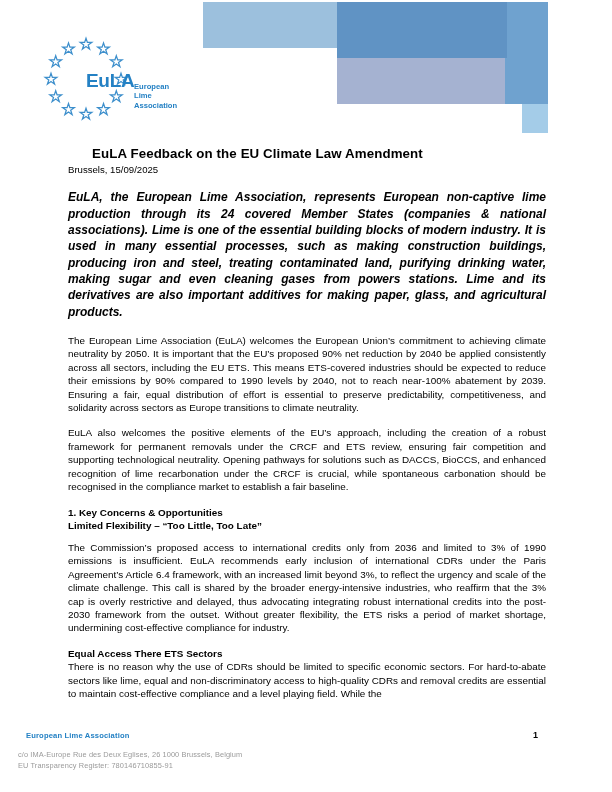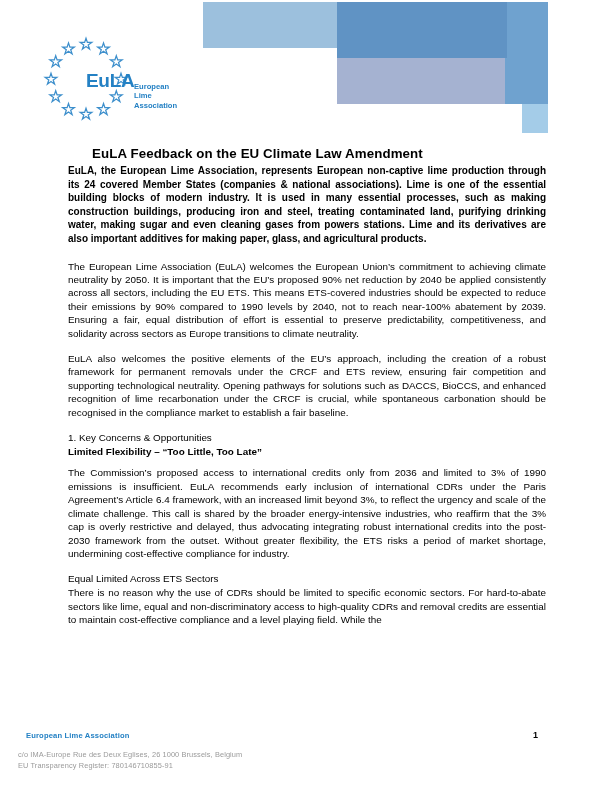--- a/index.html
+++ b/index.html
@@ -92,29 +92,30 @@
     margin: 0 0 13px 0;
     line-height: 1.3;
   }
   p.para {
     font-size: 9.9px;
     line-height: 1.355;
     margin: 0 0 12px 0;
     text-align: justify;
   }
   p.intro {
-    font-weight: bold;
-    font-size: 10px;
+    font-style: italic;
+    font-weight: bold;
+    font-size: 12px;
     line-height: 1.36;
     margin: 0 0 14px 0;
     text-align: justify;
   }
   .sec-head {
     font-size: 9.9px;
-    font-weight: normal;
+    font-weight: bold;
     line-height: 1.38;
     margin: 0;
   }
   .sec-sub {
     font-size: 9.9px;
     font-weight: bold;
     line-height: 1.38;
     margin: 0 0 8px 0;
   }
   .gap-before { margin-top: 12px; }
@@ -193,35 +194,36 @@
       <text x="104" y="55.5" font-family="'Liberation Sans', sans-serif" font-size="7.6" font-weight="bold" fill="#2481c4">European</text>
       <text x="104" y="65" font-family="'Liberation Sans', sans-serif" font-size="7.6" font-weight="bold" fill="#2481c4">Lime</text>
       <text x="104" y="74.5" font-family="'Liberation Sans', sans-serif" font-size="7.6" font-weight="bold" fill="#2481c4">Association</text>
     </svg>
   </div>
 
   <div class="content">
 
     <h1 class="doc-title">EuLA Feedback on the EU Climate Law Amendment</h1>
 
+    <div class="doc-date">Brussels, 15/09/2025</div>
 
     <p class="intro">EuLA, the European Lime Association, represents European non-captive lime production through its 24 covered Member States (companies &amp; national associations). Lime is one of the essential building blocks of modern industry. It is used in many essential processes, such as making construction buildings, producing iron and steel, treating contaminated land, purifying drinking water, making sugar and even cleaning gases from powers stations. Lime and its derivatives are also important additives for making paper, glass, and agricultural products.</p>
 
     <p class="para">The European Lime Association (EuLA) welcomes the European Union’s commitment to achieving climate neutrality by 2050. It is important that the EU’s proposed 90% net reduction by 2040 be applied consistently across all sectors, including the EU ETS. This means ETS-covered industries should be expected to reduce their emissions by 90% compared to 1990 levels by 2040, not to reach near-100% abatement by 2039. Ensuring a fair, equal distribution of effort is essential to preserve predictability, competitiveness, and solidarity across sectors as Europe transitions to climate neutrality.</p>
 
     <p class="para">EuLA also welcomes the positive elements of the EU’s approach, including the creation of a robust framework for permanent removals under the CRCF and ETS review, ensuring fair competition and supporting technological neutrality. Opening pathways for solutions such as DACCS, BioCCS, and enhanced recognition of lime recarbonation under the CRCF is crucial, while spontaneous carbonation should be recognised in the compliance market to establish a fair baseline.</p>
 
     <div>
       <div class="sec-head">1. Key Concerns &amp; Opportunities</div>
       <div class="sec-sub">Limited Flexibility – “Too Little, Too Late”</div>
       <p class="para">The Commission’s proposed access to international credits only from 2036 and limited to 3% of 1990 emissions is insufficient. EuLA recommends early inclusion of international CDRs under the Paris Agreement’s Article 6.4 framework, with an increased limit beyond 3%, to reflect the urgency and scale of the climate challenge. This call is shared by the broader energy-intensive industries, who reaffirm that the 3% cap is overly restrictive and delayed, thus advocating integrating robust international credits into the post-2030 framework from the outset. Without greater flexibility, the ETS risks a period of market shortage, undermining cost-effective compliance for industry.</p>
     </div>
 
     <div>
-      <div class="sec-head gap-before">Equal Limited Across ETS Sectors</div>
+      <div class="sec-head gap-before">Equal Access There ETS Sectors</div>
       <p class="para">There is no reason why the use of CDRs should be limited to specific economic sectors. For hard-to-abate sectors like lime, equal and non-discriminatory access to high-quality CDRs and removal credits are essential to maintain cost-effective compliance and a level playing field. While the</p>
     </div>
 
   </div>
 
   <div class="footer">
     <p class="footer-org">European Lime Association</p>
     <p class="footer-line">c/o IMA-Europe  Rue des Deux Eglises, 26  1000 Brussels, Belgium</p>
     <p class="footer-line">EU Transparency Register: 780146710855-91</p>
     <div class="page-num">1</div>

